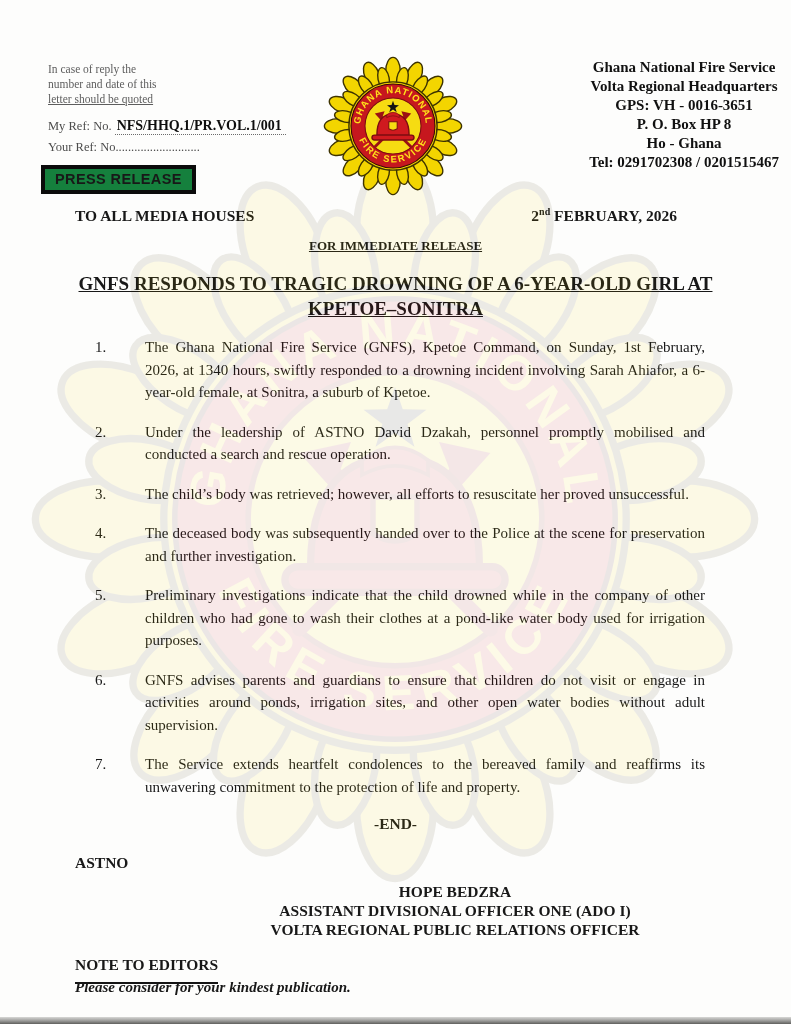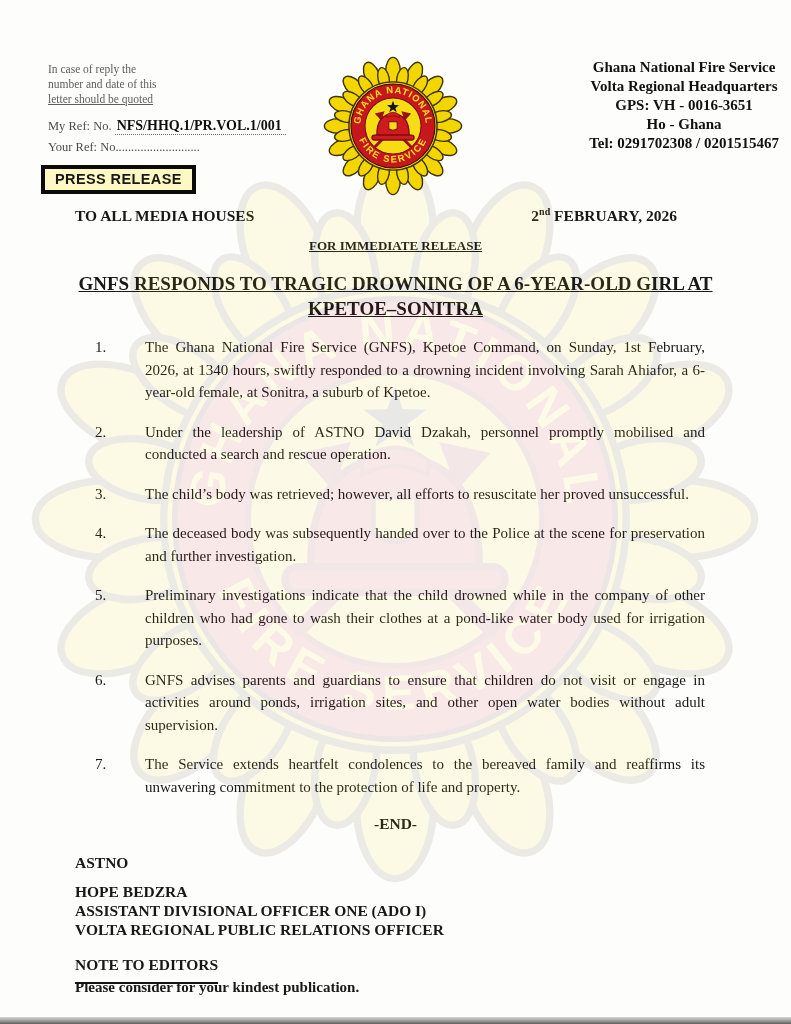--- a/index.html
+++ b/index.html
@@ -16,21 +16,21 @@
   .hdr { position:relative; height:164px;margin-top:36px; }
   .reply-note { position:absolute; left:48px; top:26px; font-size:11.5px;
                 color:#5d5d5d; line-height:15px; }
   .reply-note .u { text-decoration:underline; }
   .ref-line { position:absolute; left:48px; font-size:12.5px; color:#4c4c4c; }
   .ref-my { top:82px; }
   .ref-your { top:104px; }
   .ref-val { font-weight:bold; color:#0e0e0e; font-size:14px;
              border-bottom:1px dotted #6b6b6b; padding:0 4px 1px 2px; }
   .stamp { position:absolute; left:41px; top:129px; border:4px solid #0b0b0b;
-           background:#fef9c3; padding:2px 10px 3px;
+           background:#15803d; padding:2px 10px 3px;
            font-family:"Liberation Sans", sans-serif; font-weight:bold;
            font-size:14.5px; letter-spacing:0.4px; }
   .logo { position:absolute; left:50%; top:20px; transform:translateX(-50%);
           margin-left:-3px; width:140px; height:140px; }
   .letterhead { position:absolute; right:12px; top:22px; text-align:center;
                 font-weight:bold; font-size:15px; line-height:19px; color:#111; }
   
   .to-row { display:flex; justify-content:space-between; align-items:baseline;
             padding:0 114px 0 75px; margin-top:6px;
             font-weight:bold; font-size:15.5px;gap:12px; }
@@ -42,27 +42,27 @@
               margin-top:17px; line-height:25px; padding:0 60px; }
   
   .paras { margin-top:15px; padding:0 86px 0 95px; font-size:15px; }
   .para { display:flex; margin-bottom:17px; }
   .para .num { flex:none; width:50px; line-height:22.5px; }
   .para .txt { flex:1; text-align:justify; line-height:22.5px; }
   .end-marker { text-align:center; font-weight:bold; font-size:15.5px;
                 margin-top:12px; }
   
   .signed { padding-left:75px; margin-top:21px; font-weight:bold; font-size:15.5px; }
-  .sig-block { padding-left:75px; margin-top:10px; font-weight:bold;
-               font-size:15.5px; line-height:19px; }
+  .sig-block { padding-left:119px; margin-top:10px; font-weight:bold;
+               font-size:15.5px; line-height:19px;text-align:center; }
   .note-heading { padding-left:75px; margin-top:17px; font-weight:bold;
                   font-size:15.5px; }
   .note-heading span { border-bottom:2px solid #141414; padding-bottom:9px; }
   .note-text { padding-left:75px; margin-top:5px; font-weight:bold;
-               font-size:15px; }
+               font-style:italic; font-size:15px; }
   .bottom-strip { position:absolute; left:0; bottom:0; width:100%; height:7px;
                   background:linear-gradient(to bottom,#d8d8d6 0%,#9a9a98 55%,#5f5f5d 100%); }
   .hidden-defs { position:absolute; width:0; height:0; overflow:hidden; }
 </style>
 </head>
 <body>
 
 <svg class="hidden-defs" aria-hidden="true">
   <defs>
     <ellipse id="rayA" cx="0" cy="-78" rx="10.5" ry="20" fill="#f3d500" stroke="#3d3300" stroke-width="2"></ellipse>
@@ -157,20 +157,21 @@
     <div class="logo">
       <svg width="140" height="140" viewBox="0 0 140 140">
         <use href="#gnfs-crest" width="140" height="140"></use>
       </svg>
     </div>
 
     <div class="letterhead">
       <div>Ghana National Fire Service</div>
       <div>Volta Regional Headquarters</div>
       <div>GPS: VH - 0016-3651</div>
+      <div>P. O. Box HP 8</div>
       <div>Ho - Ghana</div>
       <div>Tel: 0291702308 / 0201515467</div>
     </div>
   </div>
 
   <div class="to-row">
     <span>TO ALL MEDIA HOUSES</span>
     <span>
       <span>2</span><sup>nd</sup>
       <span>FEBRUARY, 2026</span>

